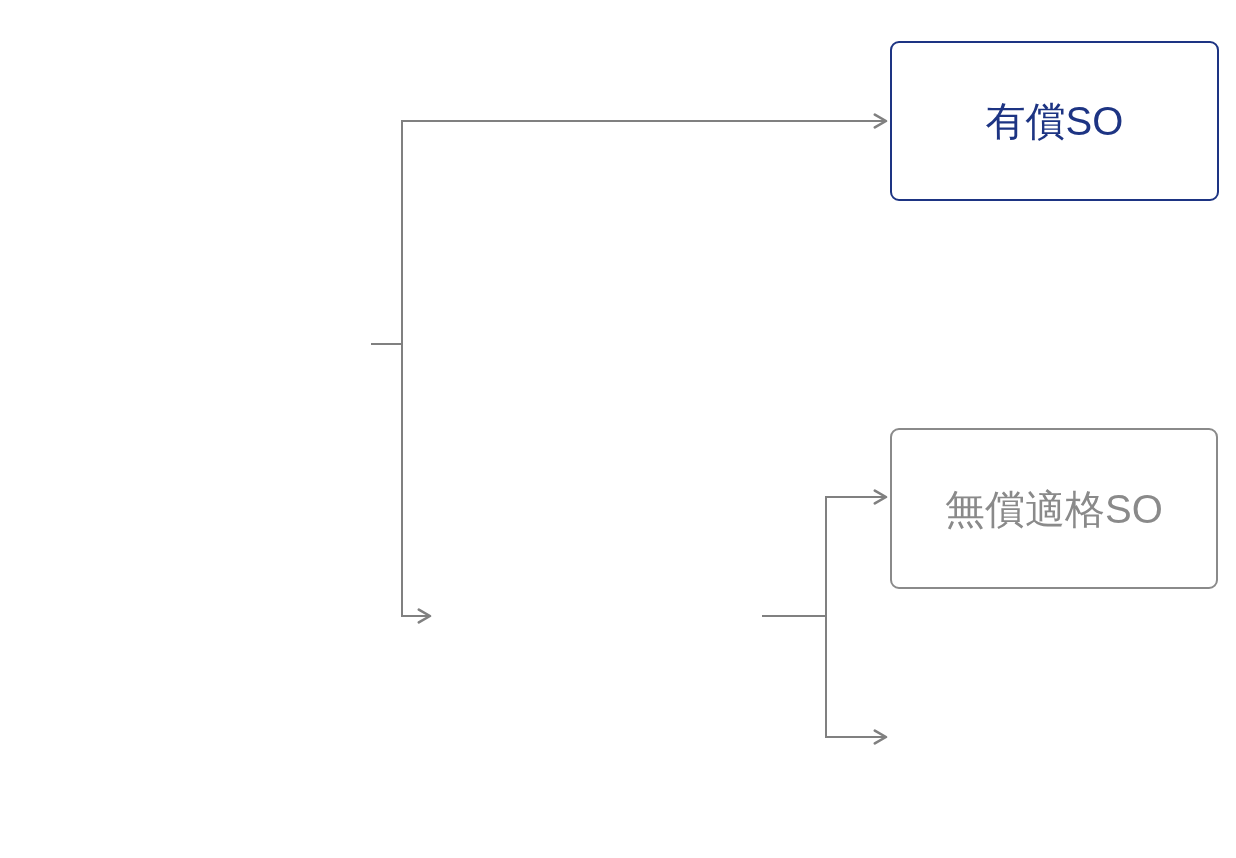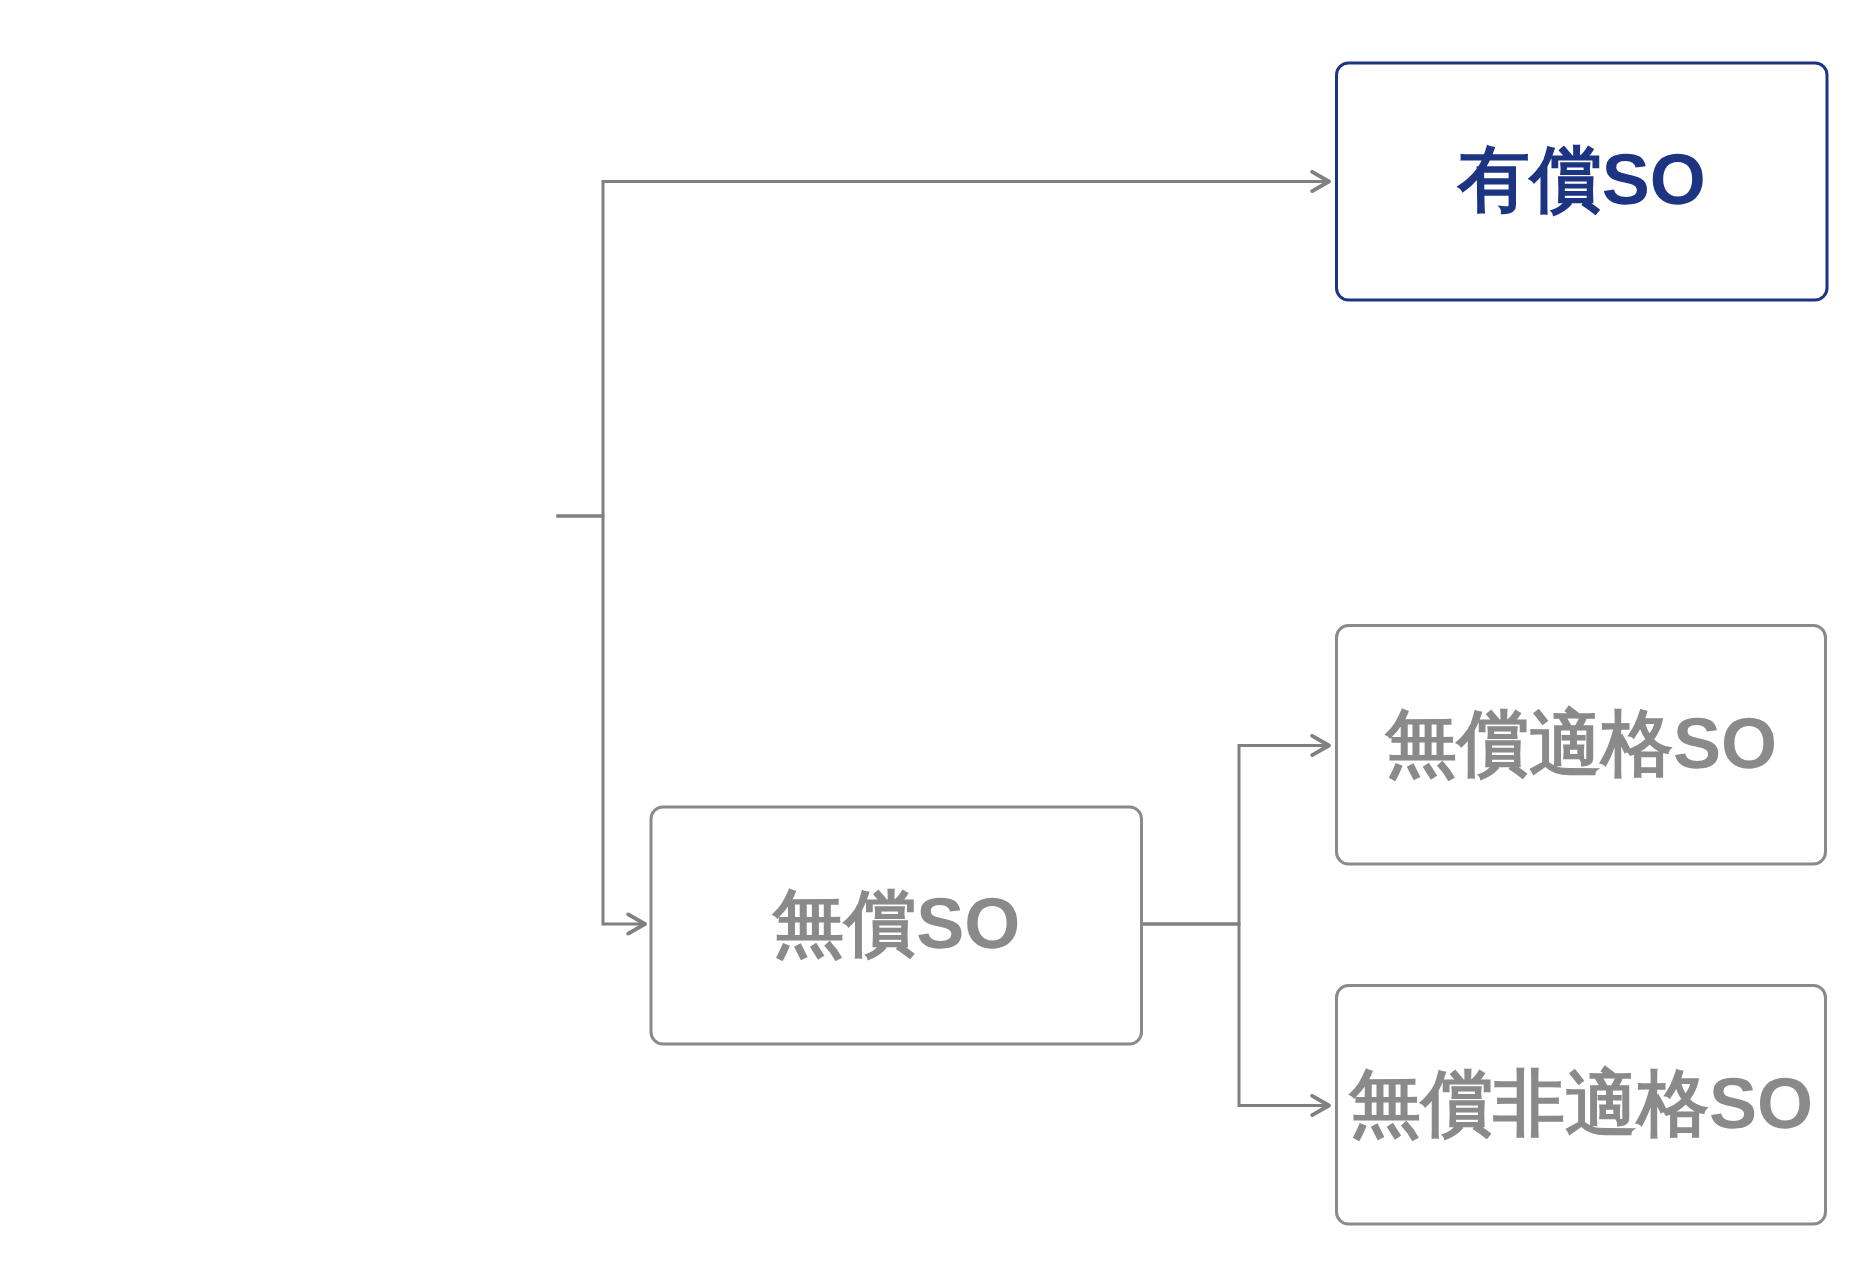--- a/index.html
+++ b/index.html
@@ -36,32 +36,33 @@
   }
   .node {
     position: absolute;
     box-sizing: border-box;
     background: var(--node-fill, #ffffff);
     border: 2px solid;
     border-radius: 9px;
     display: flex;
     align-items: center;
     justify-content: center;
-    font-weight: bold;
-    font-size: 48px;
+    font-weight: normal;
+    font-size: 40px;
     line-height: 1;
     white-space: nowrap;
   }
   .node.primary {
     border-color: var(--primary, #1d3483);
     color: var(--primary, #1d3483);
   }
   .node.secondary {
     border-color: var(--secondary, #8a8a8a);
     color: var(--secondary, #8a8a8a);
+    margin-top: 12px;
   }
   #node-so              { left: 42px;  top: 264px; width: 330px; height: 161px; }
   #node-yusho-so        { left: 890px; top: 41px;  width: 329px; height: 160px; }
   #node-musho-so        { left: 433px; top: 537px; width: 329px; height: 160px; }
   #node-musho-tekikaku-so   { left: 890px; top: 416px; width: 328px; height: 161px; }
   #node-musho-hitekikaku-so { left: 890px; top: 656px; width: 328px; height: 161px; }
 </style>
 </head>
 <body>
 
@@ -75,19 +76,17 @@
     </defs>
     <path class="edge" d="M371,344 H402 V121 H886" marker-end="url(#arrowhead)"></path>
     <path class="edge" d="M371,344 H402 V616 H430" marker-end="url(#arrowhead)"></path>
     <path class="edge" d="M762,616 H826 V497 H886" marker-end="url(#arrowhead)"></path>
     <path class="edge" d="M762,616 H826 V737 H886" marker-end="url(#arrowhead)"></path>
   </svg>
 
 
   <div class="node primary" id="node-yusho-so">有償SO</div>
 
-  <div class="node secondary" id="node-musho-so">無償SO</div>
 
   <div class="node secondary" id="node-musho-tekikaku-so">無償適格SO</div>
 
-  <div class="node secondary" id="node-musho-hitekikaku-so">無償非適格SO</div>
 
 </div>
 
 </body></html>

